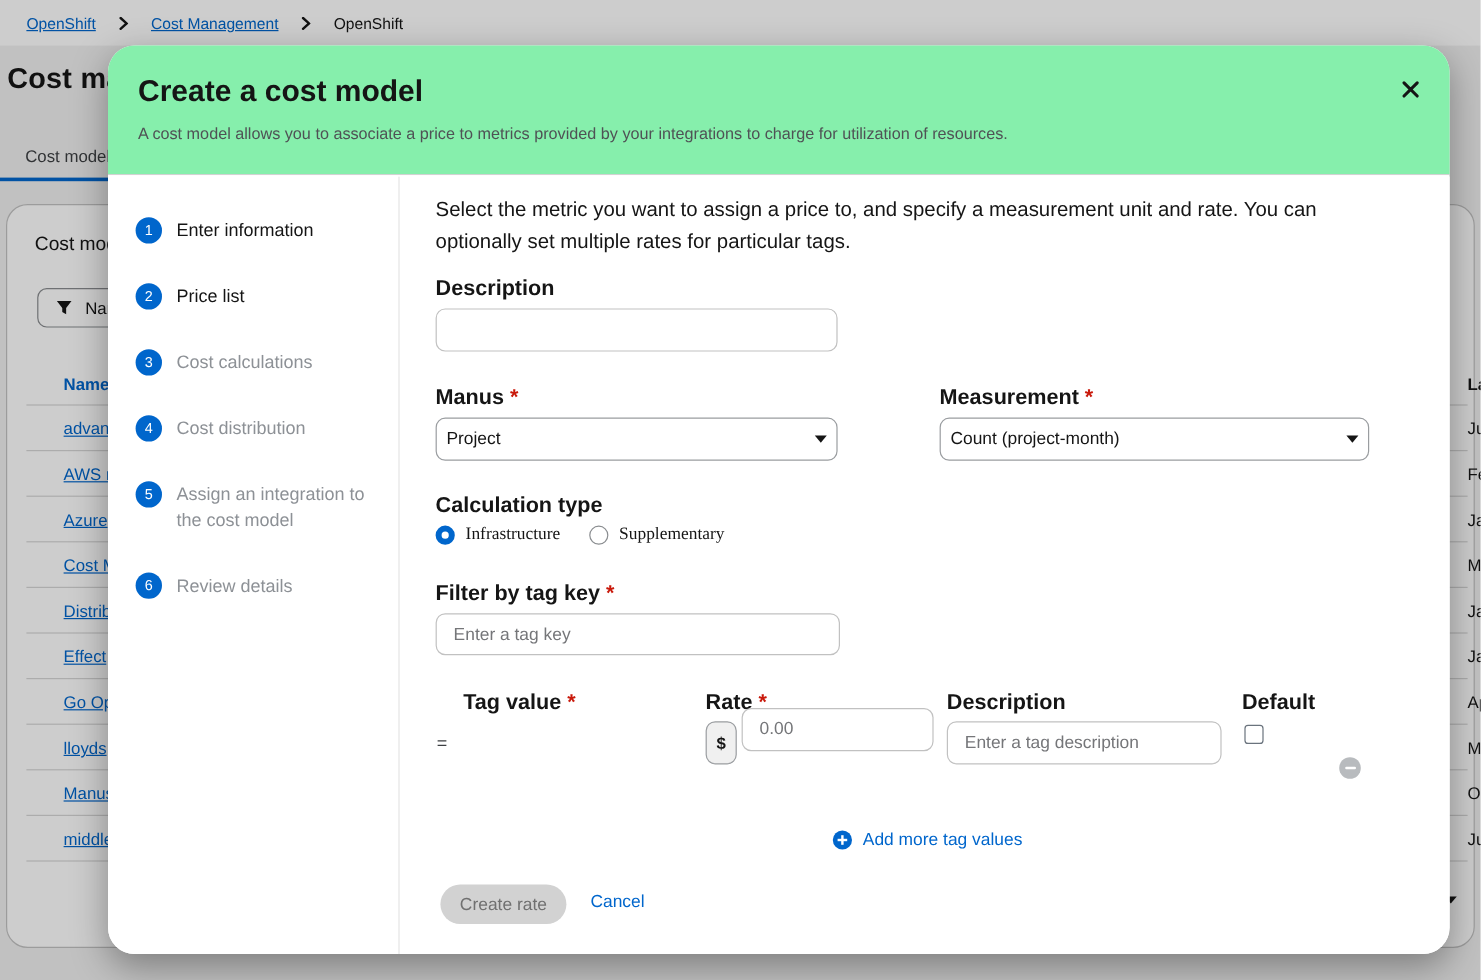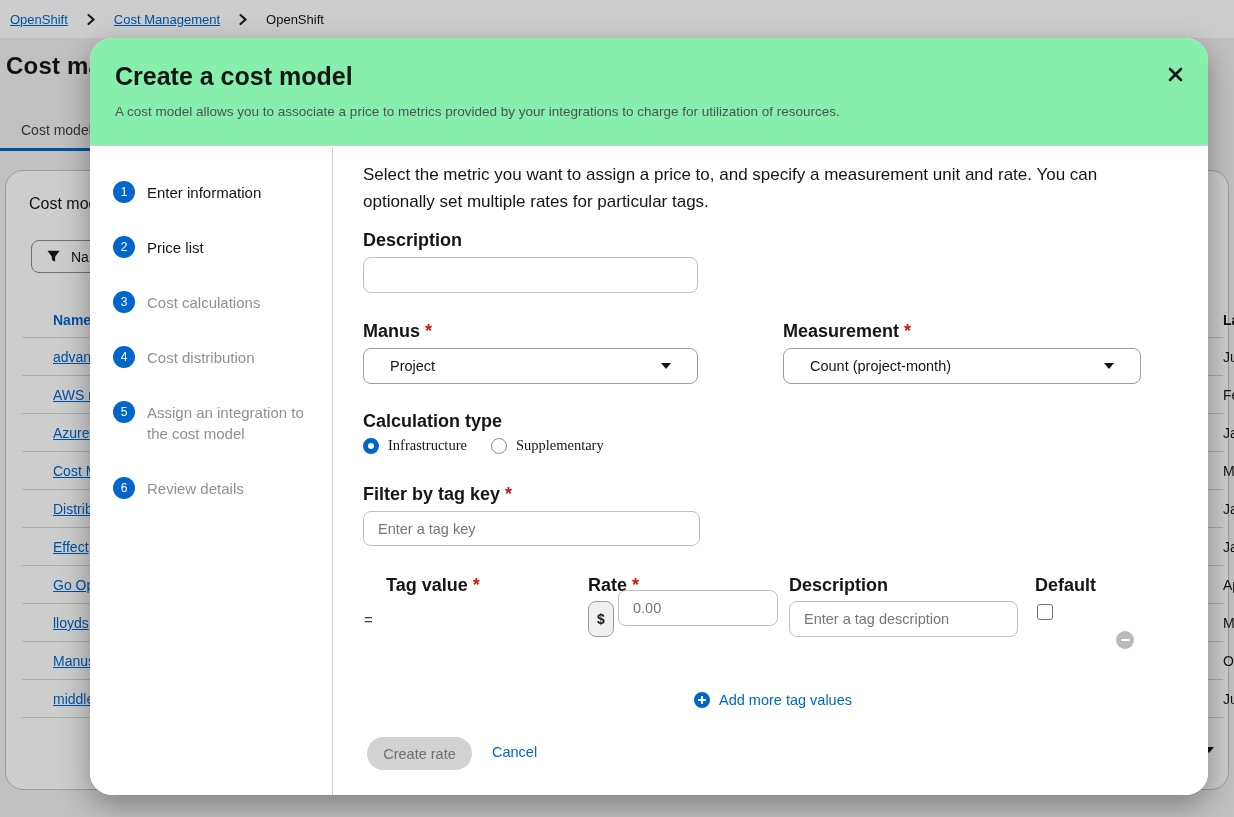--- a/index.html
+++ b/index.html
@@ -1,21 +1,21 @@
 <!DOCTYPE html>
 <html><head>
 <meta charset="utf-8">
 <style>
   * { margin:0; padding:0; box-sizing:border-box; }
   body { font-family:"Liberation Sans", sans-serif; background:#fff; }
   #screen { position:relative; width:1234px; height:817px; overflow:hidden; background:#f0f0f0; }
 
   
   .breadcrumb-bar { position:absolute; top:0; left:0; right:0; height:38px; background:#ffffff;
-    display:flex; align-items:center; padding-left:10px; gap:19px; font-size:13px; }
+    display:flex; align-items:center; padding-left:22px; gap:19px; font-size:13px; }
   .crumb-link { color:#0066cc; text-decoration:underline; cursor:pointer; }
   .crumb-current { color:#151515; }
   .crumb-sep svg { display:block; }
 
   .page-title { position:absolute; top:52px; left:6px; font-size:24px; font-weight:700; color:#151515; letter-spacing:.2px; }
 
   .tab { position:absolute; top:112px; left:0; width:118px; height:39px; display:flex; align-items:center;
     padding-left:21px; font-size:14px; color:#3c3f42; border-bottom:3px solid #0066cc; }
 
   .card { position:absolute; left:5px; top:170px; width:1224px; height:620px; background:#ffffff;
@@ -61,21 +61,21 @@
 
   .wizard-body { position:absolute; left:244px; top:109px; right:0; bottom:0; background:#fff; border-radius:0 0 22px 0; }
   .intro { position:absolute; left:29px; top:14px; width:806px; font-size:17px; line-height:27px; color:#151515; }
   .lbl { position:absolute; font-size:18px; font-weight:700; color:#151515; white-space:nowrap; }
   .req { color:#c9190b; margin-left:5px; font-weight:700; }
   .txt-input, .textarea { position:absolute; border:1px solid #c1c1c1; border-radius:8px; background:#fff;
     font-family:"Liberation Sans", sans-serif; font-size:14.5px; color:#151515; padding:0 14px; }
   .txt-input::placeholder, .textarea::placeholder { color:#757679; opacity:1; }
   .textarea { resize:none; padding-top:8px; }
   .select { position:absolute; height:36px; border:1px solid #9a9da0; border-radius:8px; background:#fff;
-    display:flex; align-items:center; justify-content:space-between; padding:0 26px; font-size:14.5px;
+    display:flex; align-items:center; justify-content:space-between; padding:0 8px; font-size:14.5px;
     color:#151515; cursor:pointer; }
   .select .caret-down { border-top-color:#151515; }
 
   .radio-row { position:absolute; left:29px; top:290px; display:flex; align-items:center; gap:24px; }
   .radio-opt { display:flex; align-items:center; gap:9px; cursor:pointer;font-family:Liberation Serif, serif; }
   .radio { width:16px; height:16px; border-radius:50%; background:#fff; border:1px solid #8a8d90; }
   .radio.checked { border:5px solid #0066cc; }
   .radio-label { font-size:14.5px; color:#151515; }
 
   .equals { position:absolute; left:30px; top:464px; font-size:15px; color:#3c3f42; }

